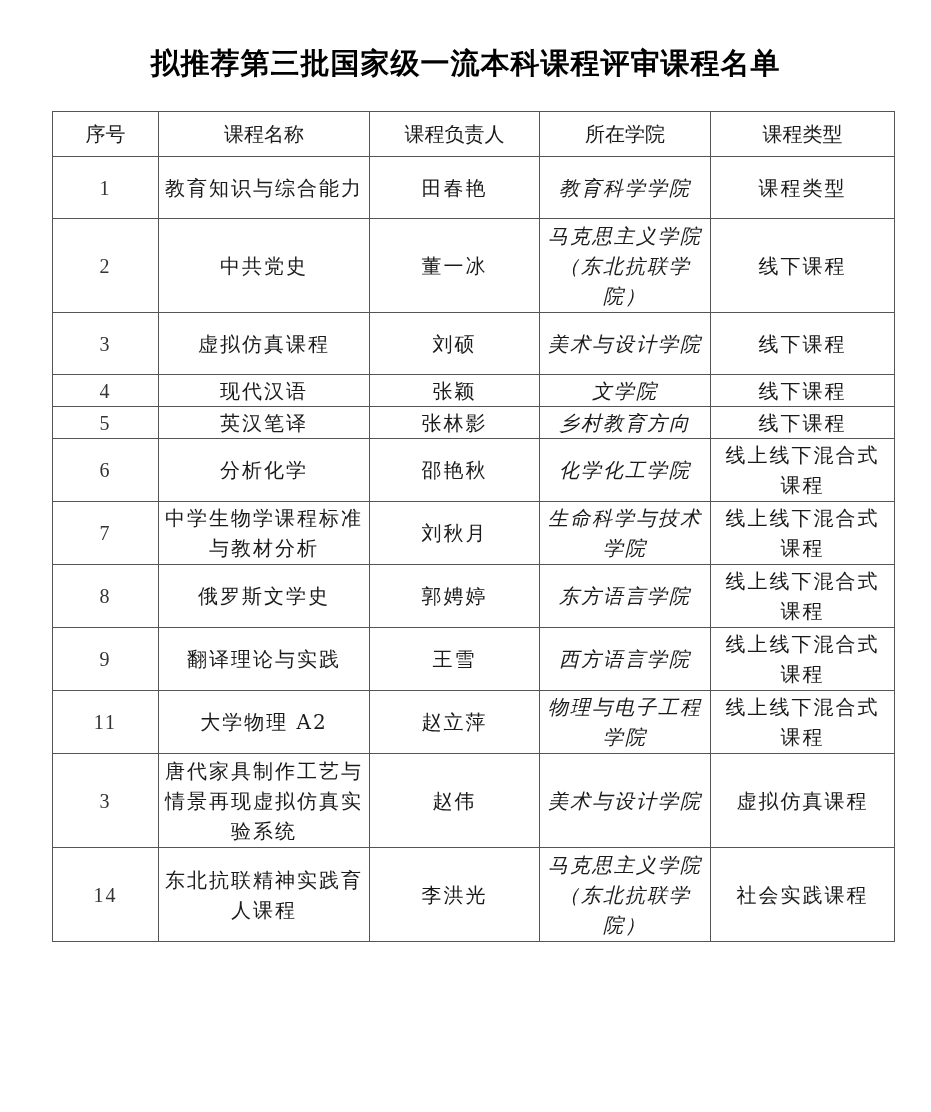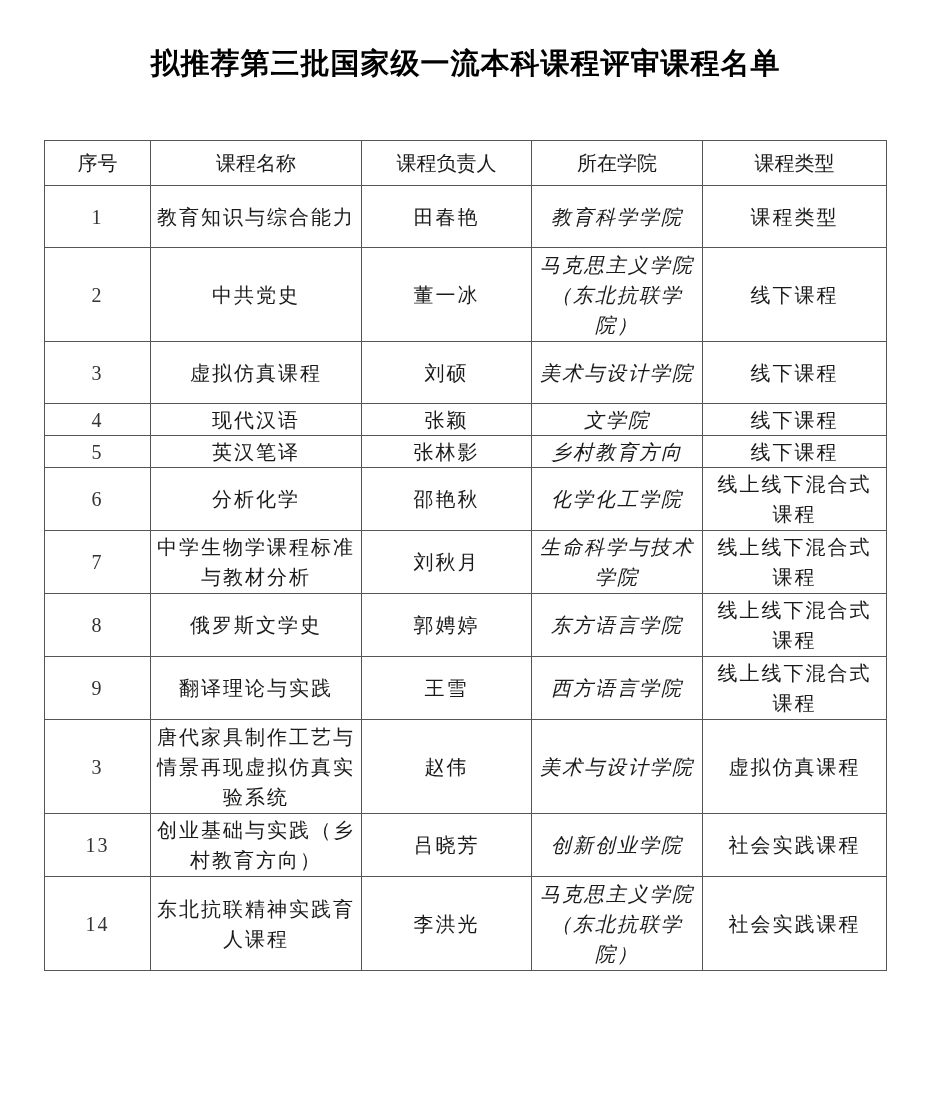--- a/index.html
+++ b/index.html
@@ -22,29 +22,28 @@
       text-align: center;
       font-family: "DejaVu Sans", sans-serif;
       font-size: 29px;
       font-weight: bold;
       letter-spacing: 1px;
       line-height: 50px;
       color: #000;
     }
     table.course-table {
       position: absolute;
-      left: 44px;
+      left: 52px;
       top: 111px;
       width: 842px;
       border-collapse: collapse;
       table-layout: fixed;
       font-family: "DejaVu Serif", serif;
       font-size: 20px;
       color: #1a1a1a;
-      margin-top: 29px;
     }
     table.course-table th,
     table.course-table td {
       border: 1.2px solid #555555;
       text-align: center;
       vertical-align: middle;
       padding: 0 6px;
       line-height: 30px;
       letter-spacing: 2px;
       word-break: break-all;
@@ -149,33 +148,33 @@
       <td class="college-cell">东方语言学院</td>
       <td class="type-cell">线上线下混合式课程</td>
     </tr>
     <tr style="height:63px">
       <td class="num">9</td>
       <td class="name-cell">翻译理论与实践</td>
       <td>王雪</td>
       <td class="college-cell">西方语言学院</td>
       <td class="type-cell">线上线下混合式课程</td>
     </tr>
+    <tr style="height:63px">
+      <td class="num">11</td>
+      <td class="name-cell">大学物理 A2</td>
+      <td>赵立萍</td>
+      <td class="college-cell">物理与电子工程学院</td>
+      <td class="type-cell">线上线下混合式课程</td>
+    </tr>
     <tr style="height:94px">
       <td class="num">3</td>
       <td class="name-cell">唐代家具制作工艺与情景再现虚拟仿真实验系统</td>
       <td>赵伟</td>
       <td class="college-cell">美术与设计学院</td>
       <td class="type-cell">虚拟仿真课程</td>
-    </tr>
-    <tr style="height:63px">
-      <td class="num">13</td>
-      <td class="name-cell">创业基础与实践（乡村教育方向）</td>
-      <td>吕晓芳</td>
-      <td class="college-cell">创新创业学院</td>
-      <td class="type-cell">社会实践课程</td>
     </tr>
     <tr style="height:94px">
       <td class="num">14</td>
       <td class="name-cell">东北抗联精神实践育人课程</td>
       <td>李洪光</td>
       <td class="college-cell">马克思主义学院（东北抗联学院）</td>
       <td class="type-cell">社会实践课程</td>
     </tr>
   </tbody>
 </table>

